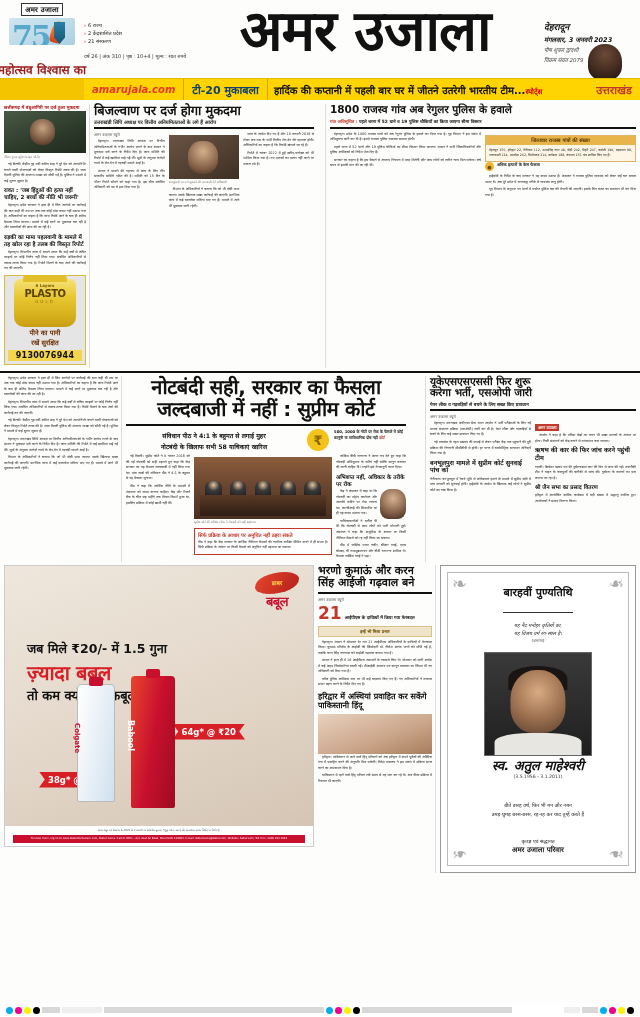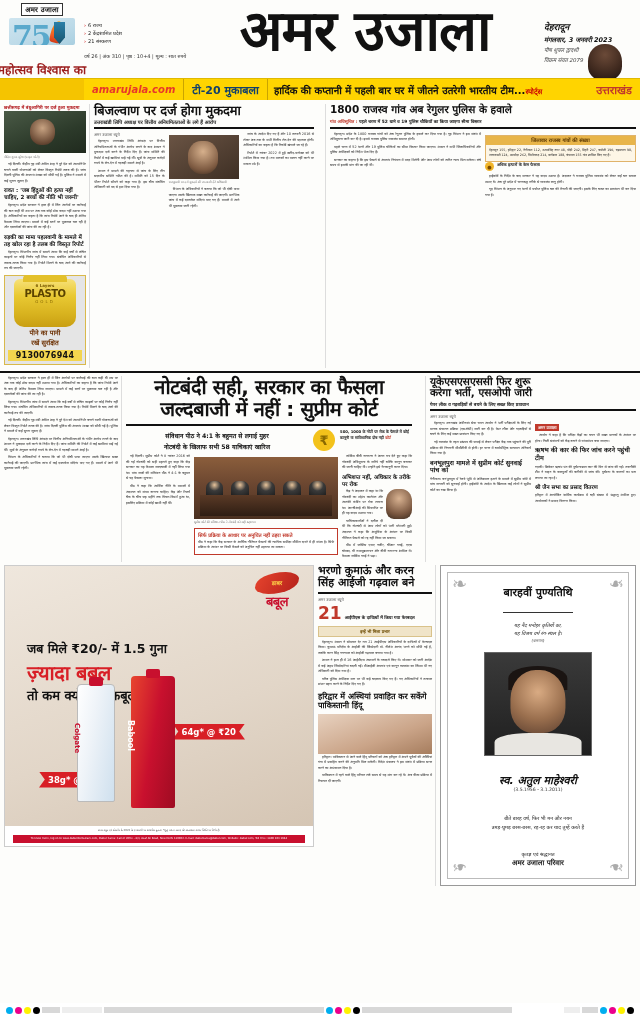--- a/index.html
+++ b/index.html
@@ -141,21 +141,21 @@
   .bullet-item { display:flex; gap:3px; margin-bottom:3px; align-items:flex-start; }
   .bullet-dot {
     flex:0 0 9px; height:9px; border-radius:50%; background:#f0b429;
     display:flex; align-items:center; justify-content:center;
     font-size:5px; color:#7a4a00; font-weight:bold;
   }
 
   
   .mainband { display:flex; gap:4px; padding:3px 4px 0; border-top:2px solid #111; margin-top:3px; }
   .mb-left { flex:0 0 118px; border-right:1px solid #ddd; padding-right:3px; }
-  .mb-center { flex:0 0 300px; border-right:1px solid #ddd; padding-right:13px; }
+  .mb-center { flex:0 0 300px; border-right:1px solid #ddd; padding-right:19px; }
   .mb-right { flex:1; }
 
   .mega-hl {
     font-size:20px; font-weight:bold; color:#111; line-height:1.12;
     text-align:center; letter-spacing:-.4px;
   }
   .mega-sub {
     font-size:6.2px; font-weight:bold; color:#111; text-align:center;
     line-height:1.3; margin-top:3px;
   }
@@ -305,21 +305,21 @@
     border-radius:46% 46% 40% 40%;
   }
   .obit-photo .hair {
     position:absolute; left:50%; top:12%; transform:translateX(-50%);
     width:56%; height:24%; background:#1a1412; border-radius:50% 50% 0 0;
   }
   .obit-photo .shirt {
     position:absolute; left:50%; bottom:0; transform:translateX(-50%);
     width:82%; height:22%; background:#e8e6e1; border-radius:40% 40% 0 0;
   }
-  .obit-name { text-align:center; font-size:11px; font-weight:bold; font-style:italic; margin-top:16px; color:#111; }
+  .obit-name { text-align:center; font-size:13px; font-weight:bold; font-style:italic; margin-top:0; color:#111; }
   .obit-dates { text-align:center; font-size:4.6px; color:#333; }
   .obit-poem { text-align:center; font-size:5px; color:#222; line-height:1.8; margin-top:22px; }
   .obit-from { text-align:center; font-size:5px; color:#222; margin-top:18px; line-height:1.6; }
   .obit-from b { font-size:7px; }
   .orn {
     position:absolute; width:26px; height:26px; color:#888; font-size:18px;
     line-height:1; opacity:.7;
   }
   .orn-tl { left:4px; top:2px; }
   .orn-tr { right:4px; top:2px; transform:scaleX(-1); }

